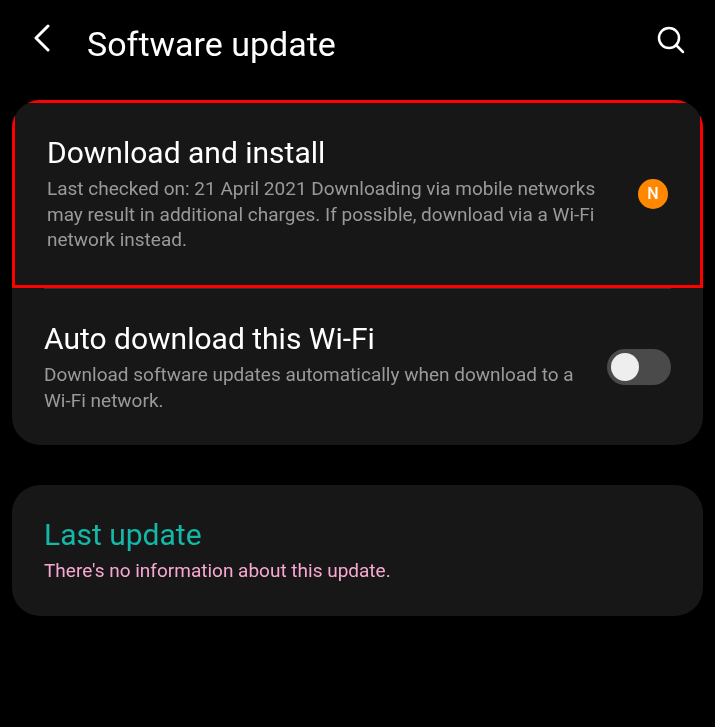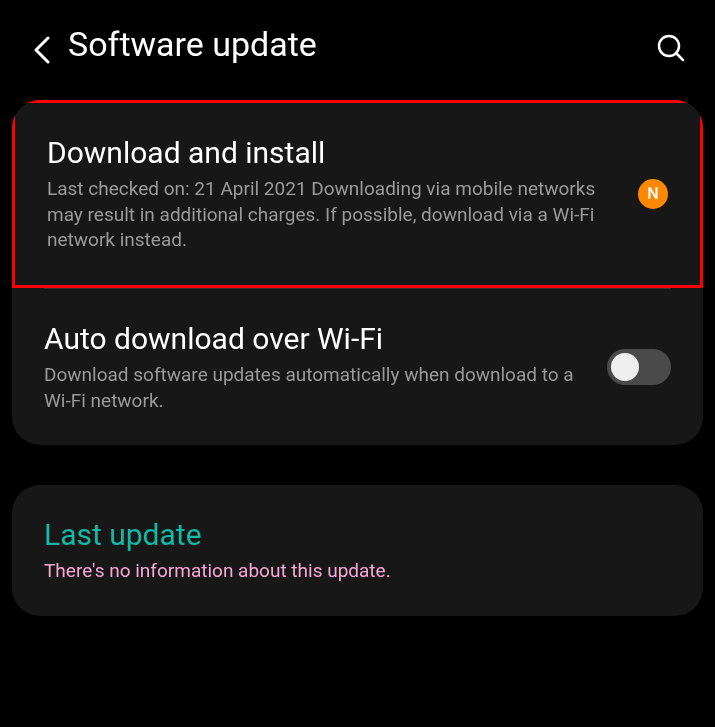--- a/index.html
+++ b/index.html
@@ -6,23 +6,23 @@
     body {
       width: 715px;
       height: 727px;
       background: #000000;
       font-family: -apple-system, BlinkMacSystemFont, 'Segoe UI', Roboto, sans-serif;
       color: #ffffff;
       overflow: hidden;
     }
     .header {
       display: flex;
-      align-items: flex-end;
+      align-items: flex-start;
       padding: 24px 28px;
-      gap: 12px;
+      gap: 31px;
     }
     .back-icon {
       width: 28px;
       height: 28px;
       display: flex;
       align-items: center;
       justify-content: center;
       cursor: pointer;
     }
     .header-title {
@@ -137,21 +137,21 @@
     <div class="item-content">
       <div class="item-title">Download and install</div>
       <div class="item-subtitle">Last checked on: 21 April 2021
 Downloading via mobile networks may result in additional charges. If possible, download via a Wi-Fi network instead.</div>
     </div>
     <div class="badge">N</div>
   </div>
   <div class="divider"></div>
   <div class="item">
     <div class="item-content">
-      <div class="item-title">Auto download over Wi-Fi</div>
+      <div class="item-title">Auto download this Wi-Fi</div>
       <div class="item-subtitle">Download software updates automatically when download to a Wi-Fi network.</div>
     </div>
     <div class="toggle">
       <div class="toggle-thumb"></div>
     </div>
   </div>
 </div>
 
 <div class="section last">
   <div class="item disabled">

